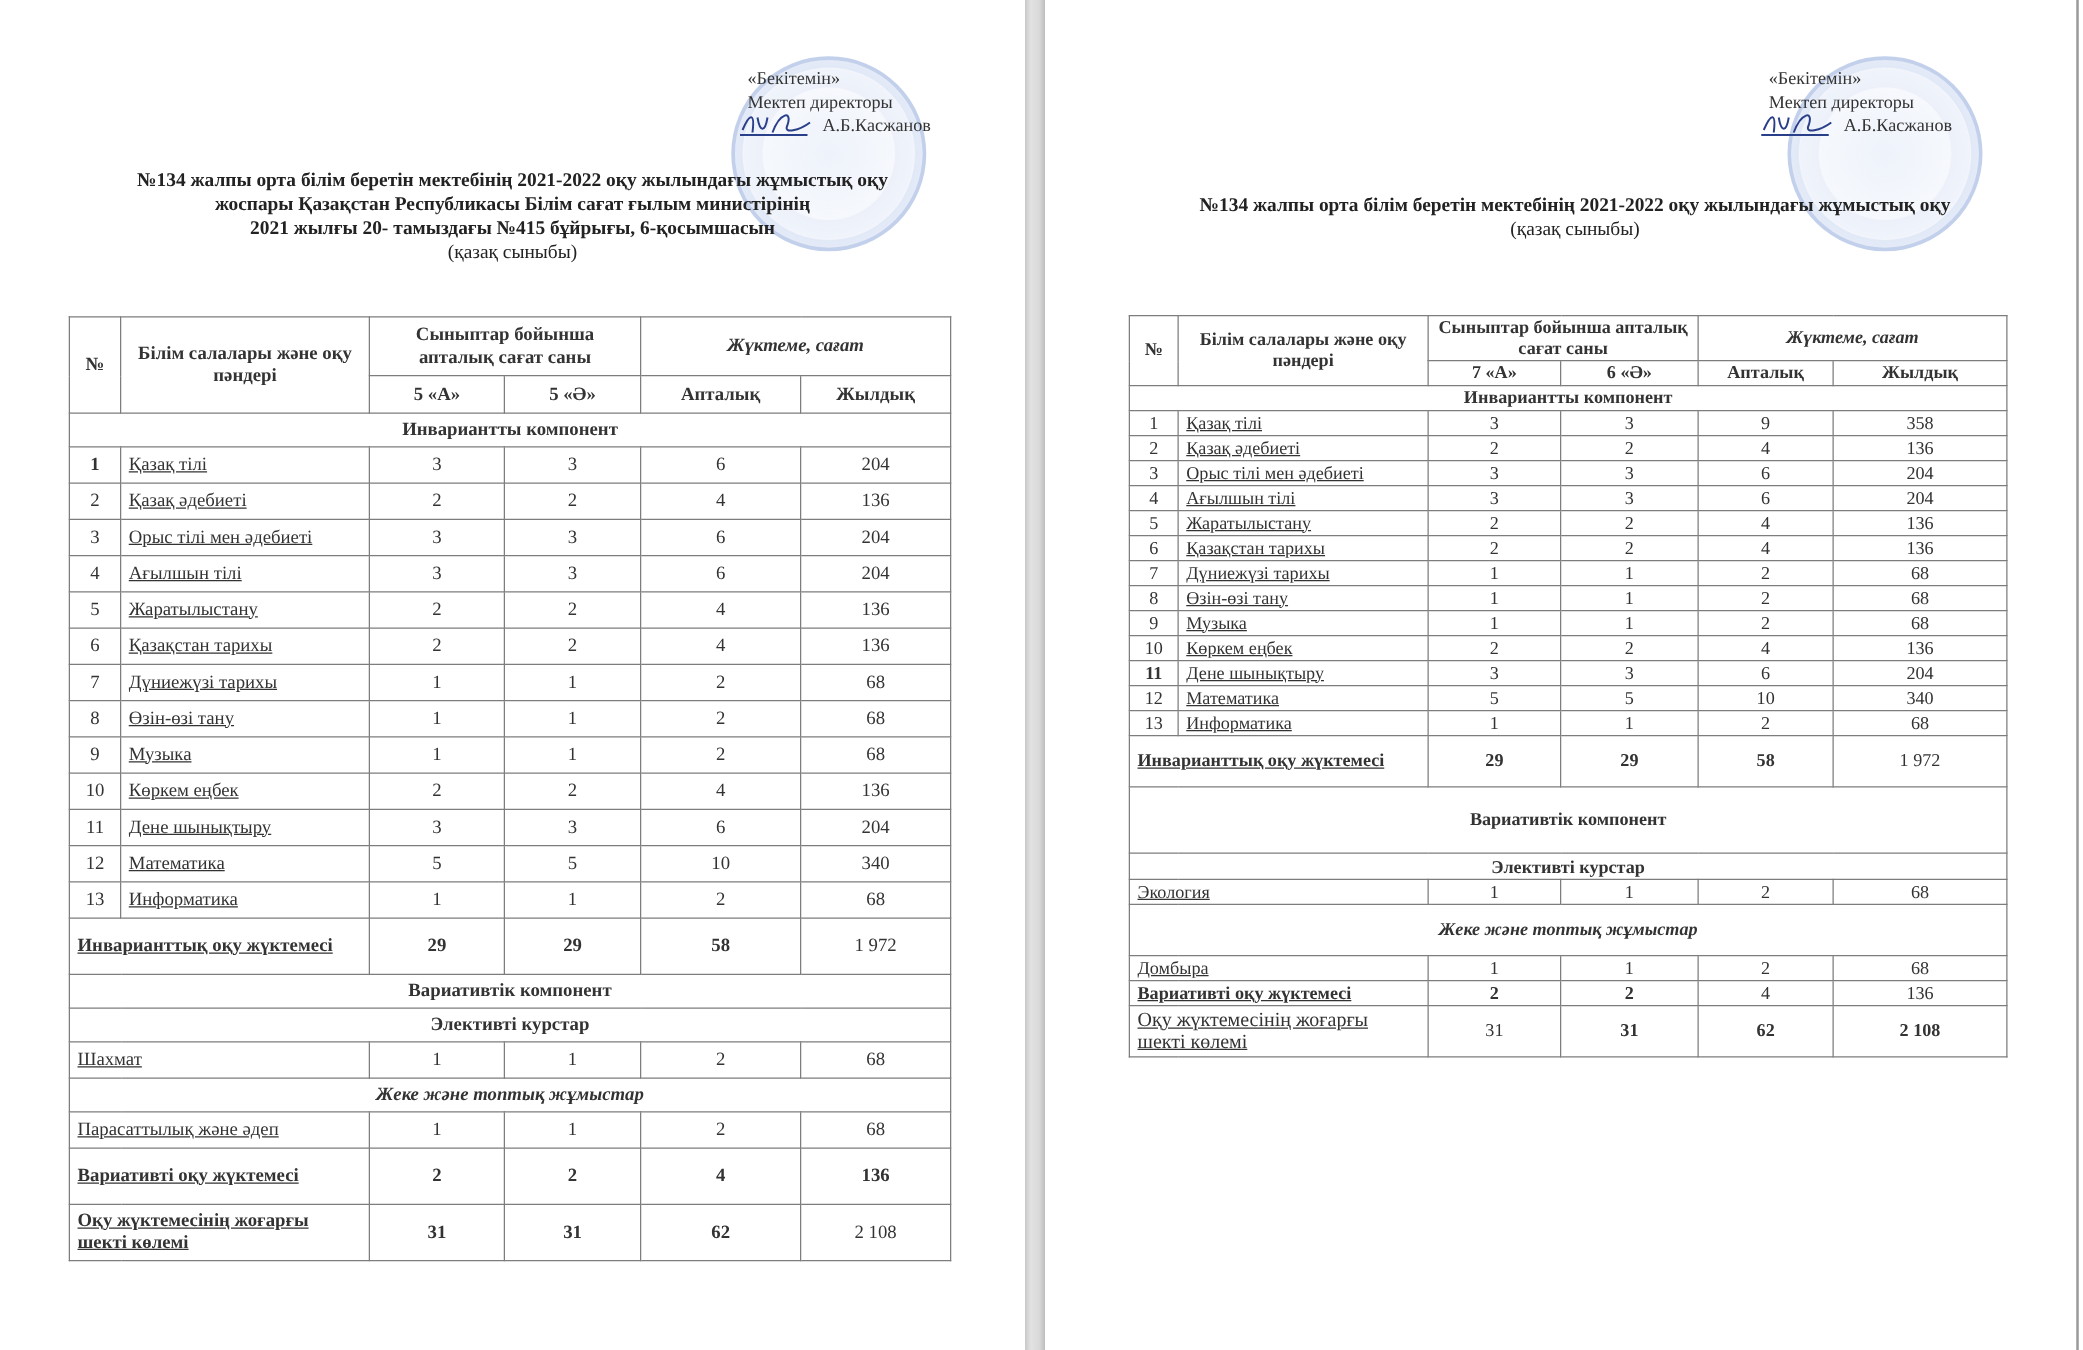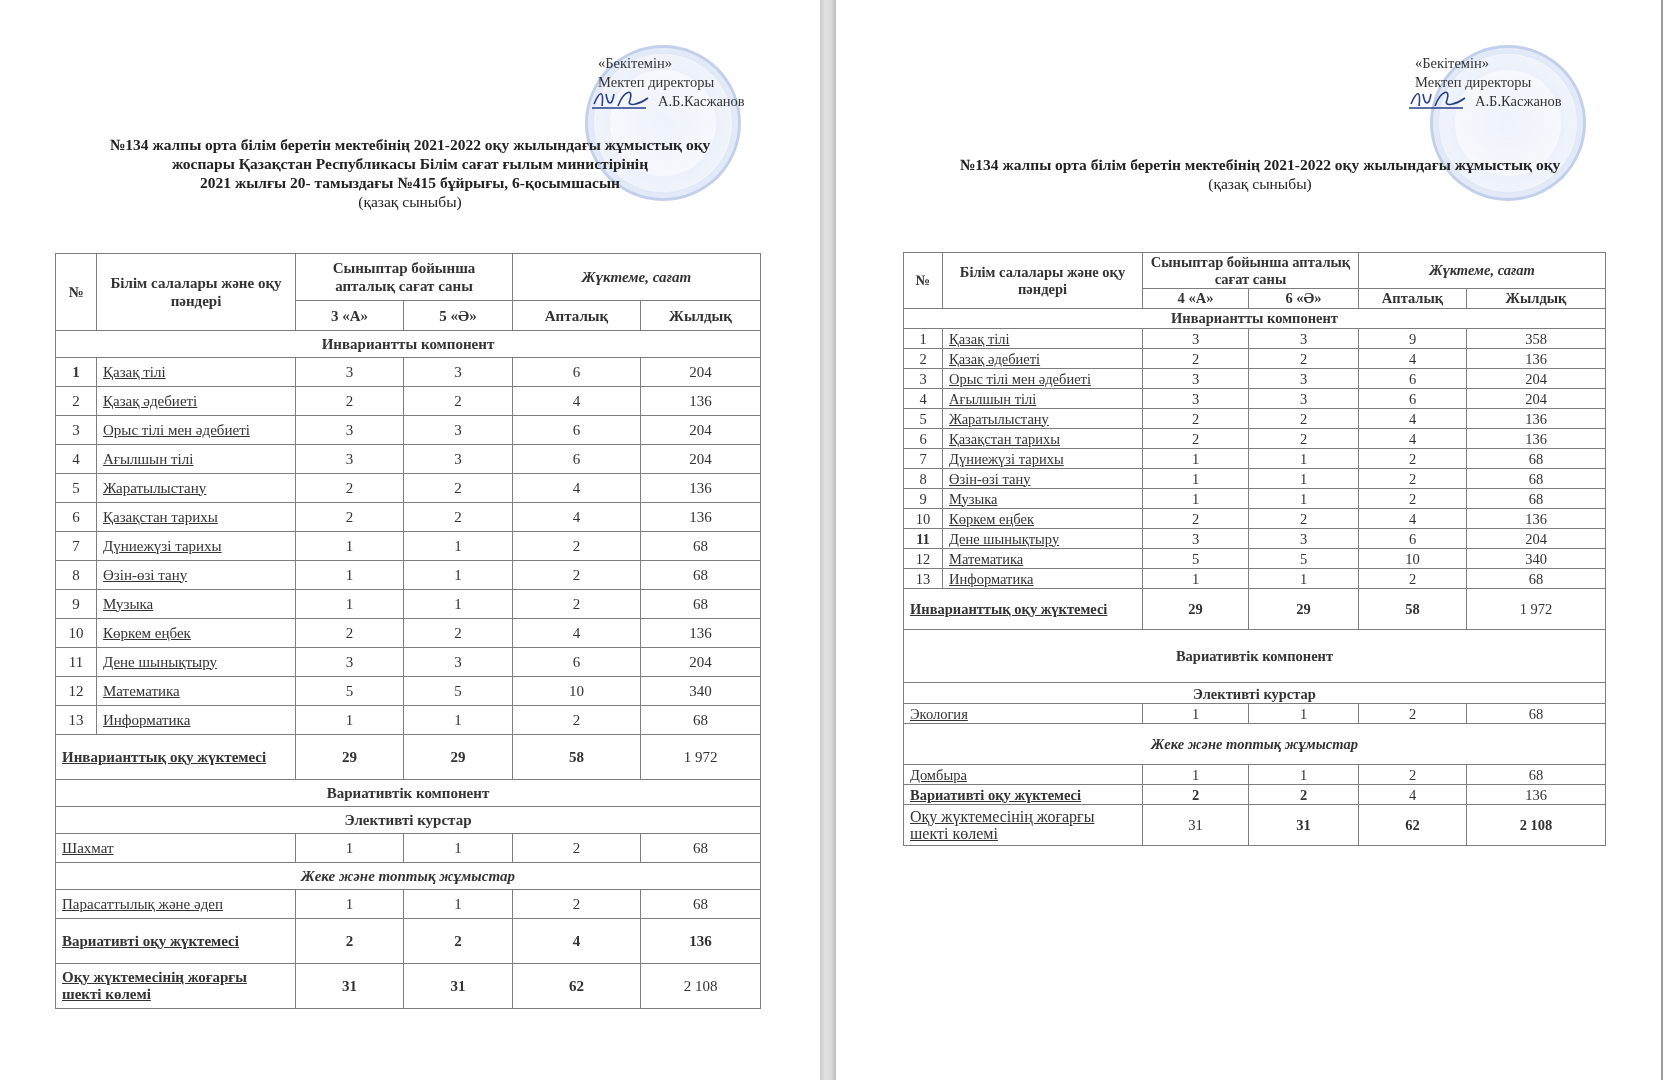--- a/index.html
+++ b/index.html
@@ -80,21 +80,21 @@
         <col style="width:120px">
       </colgroup>
     <tbody>
         <tr style="height:47px">
       <th rowspan="2">№</th>
       <th rowspan="2">Білім салалары және оқу пәндері</th>
       <th colspan="2">Сыныптар бойынша апталық сағат саны</th>
       <th colspan="2" style="font-style:italic;">Жүктеме, сағат</th>
     </tr>
     <tr style="height:30px">
-      <th>3 «А»</th>
+      <th>5 «А»</th>
       <th>5 «Ә»</th>
       <th>Апталық</th>
       <th>Жылдық</th>
     </tr>
     <tr class="section">
           <td colspan="6">Инвариантты компонент</td>
         </tr>
 
     <tr class="row">
           <td class="num" style="font-weight:bold">1</td>
@@ -279,21 +279,21 @@
       <col style="width:139px">
     </colgroup>
   <tbody>
       <tr style="height:36px">
     <th rowspan="2">№</th>
     <th rowspan="2">Білім салалары және оқу пәндері</th>
     <th colspan="2">Сыныптар бойынша апталық сағат саны</th>
     <th colspan="2" style="font-style:italic;">Жүктеме, сағат</th>
   </tr>
   <tr style="height:20px">
-    <th>4 «А»</th>
+    <th>7 «А»</th>
     <th>6 «Ә»</th>
     <th>Апталық</th>
     <th>Жылдық</th>
   </tr>
   <tr class="section">
         <td colspan="6">Инвариантты компонент</td>
       </tr>
 
   <tr class="row">
         <td class="num">1</td>

